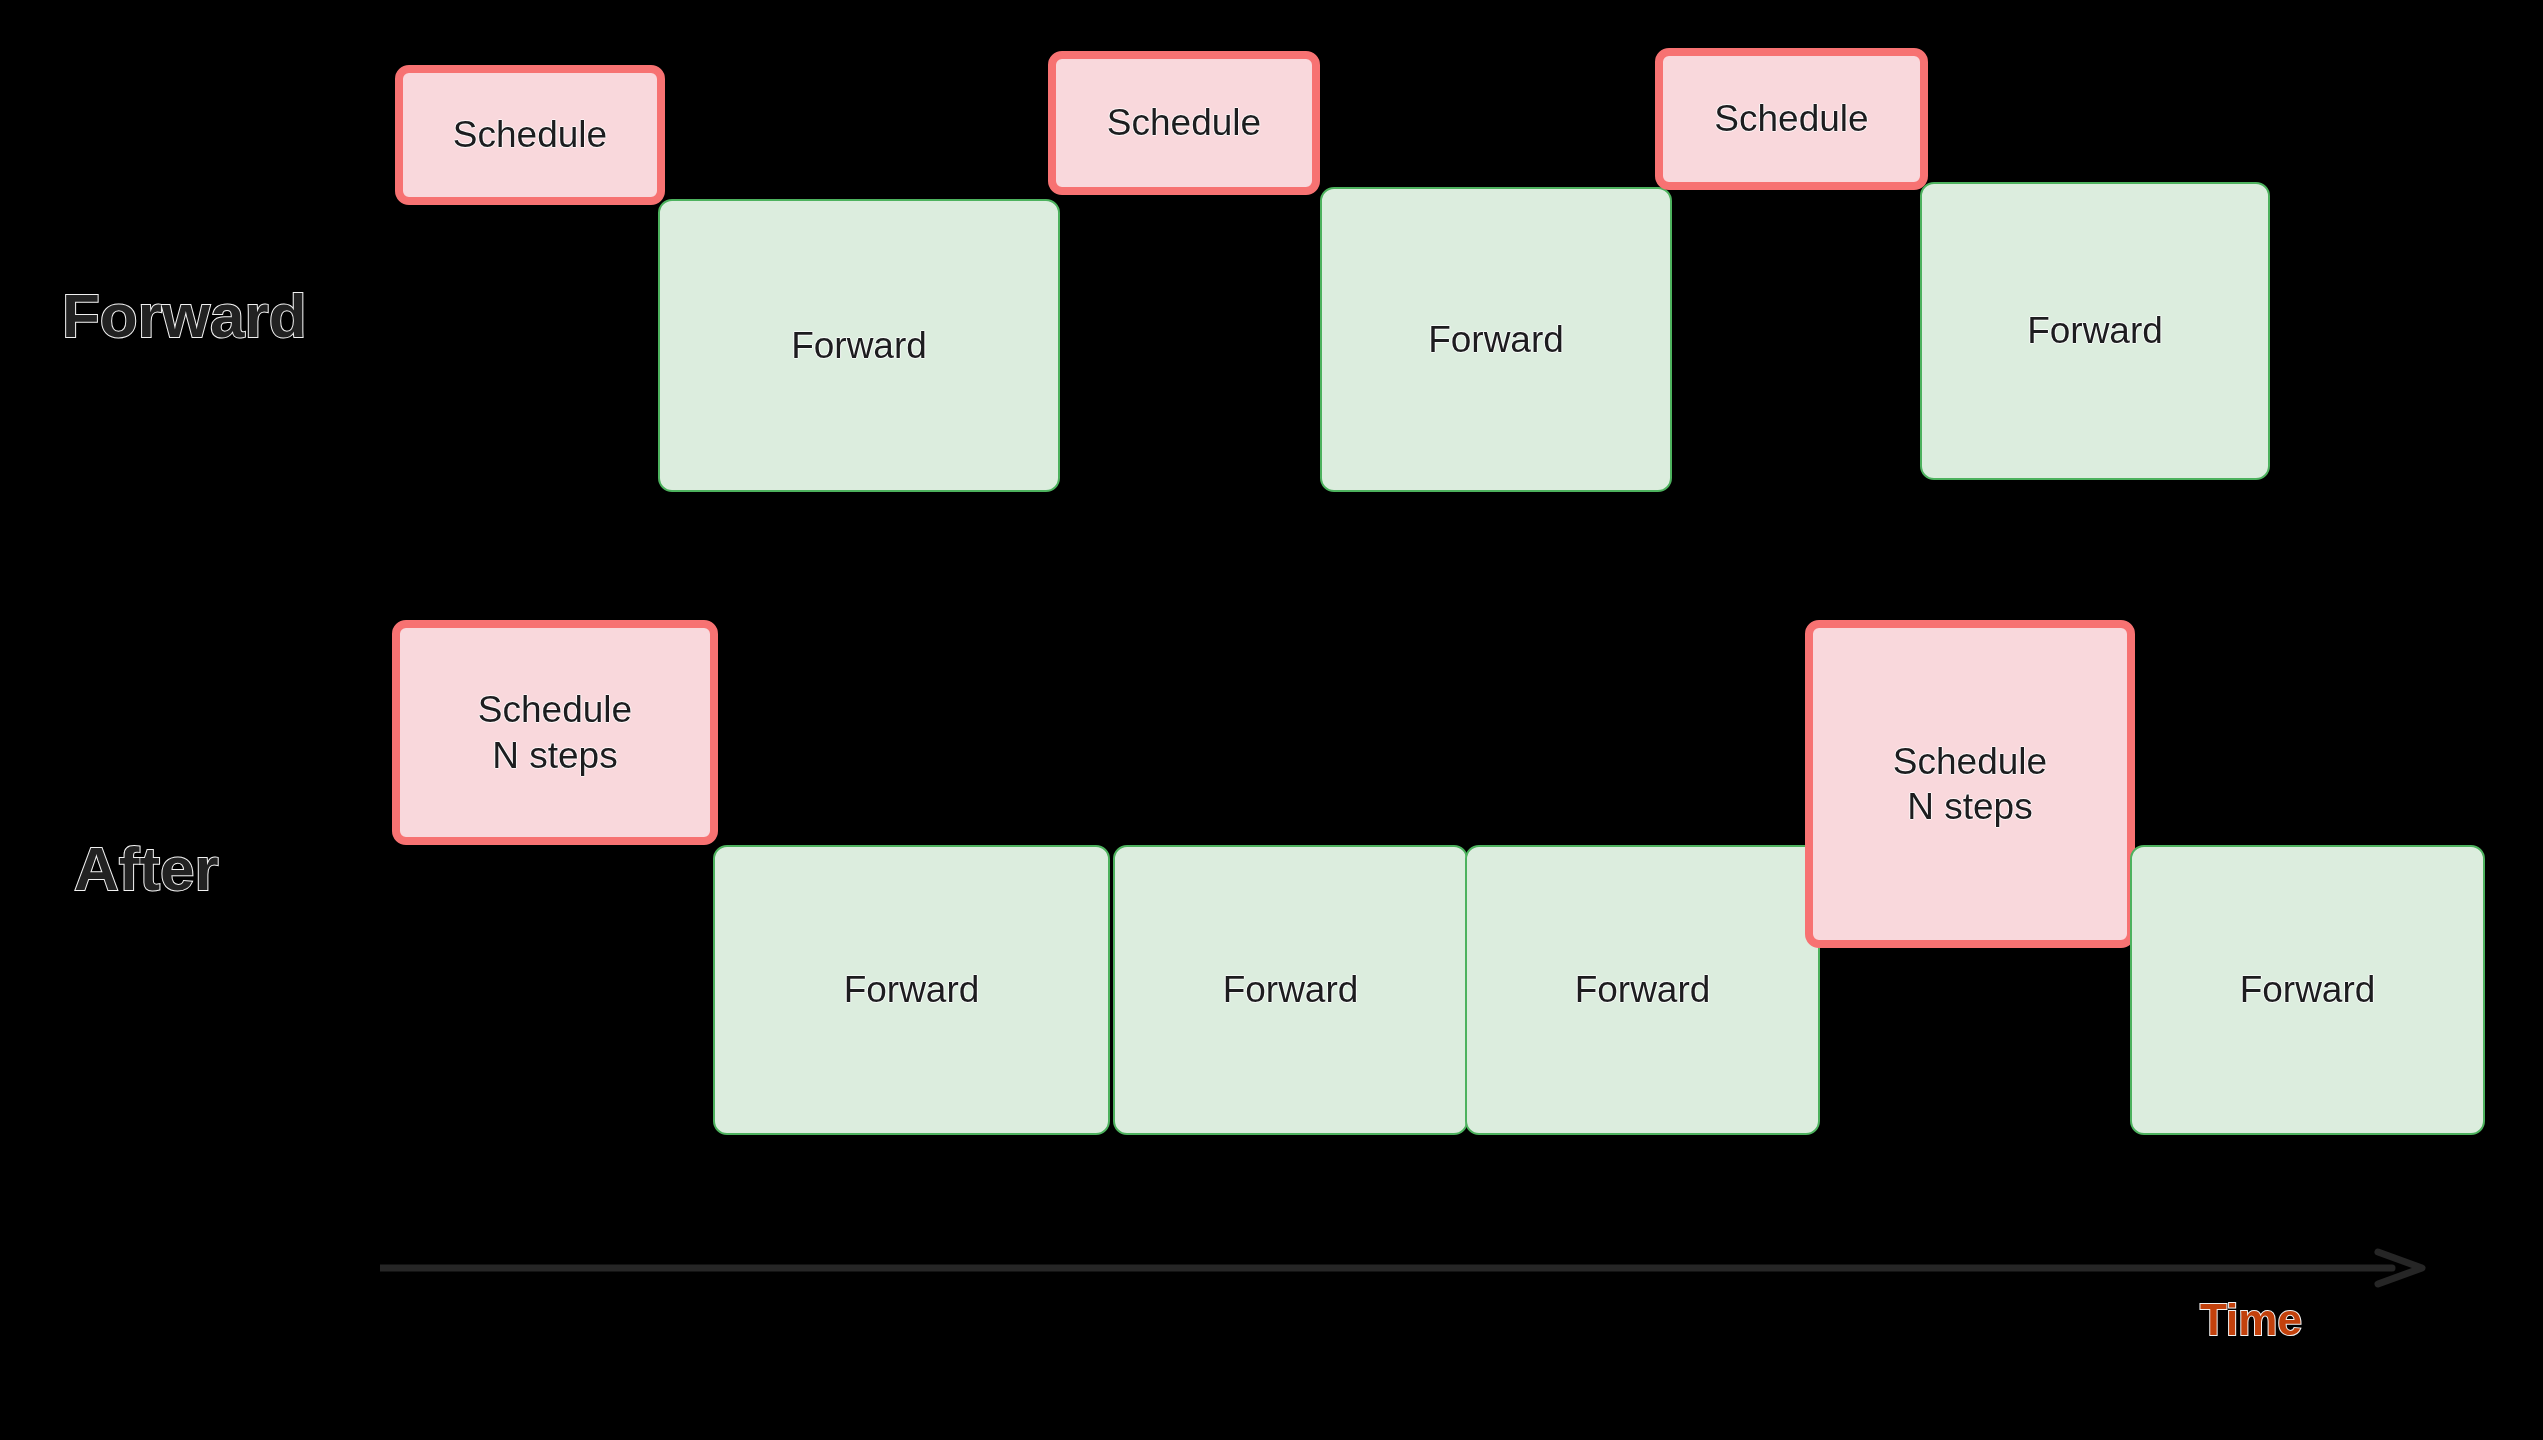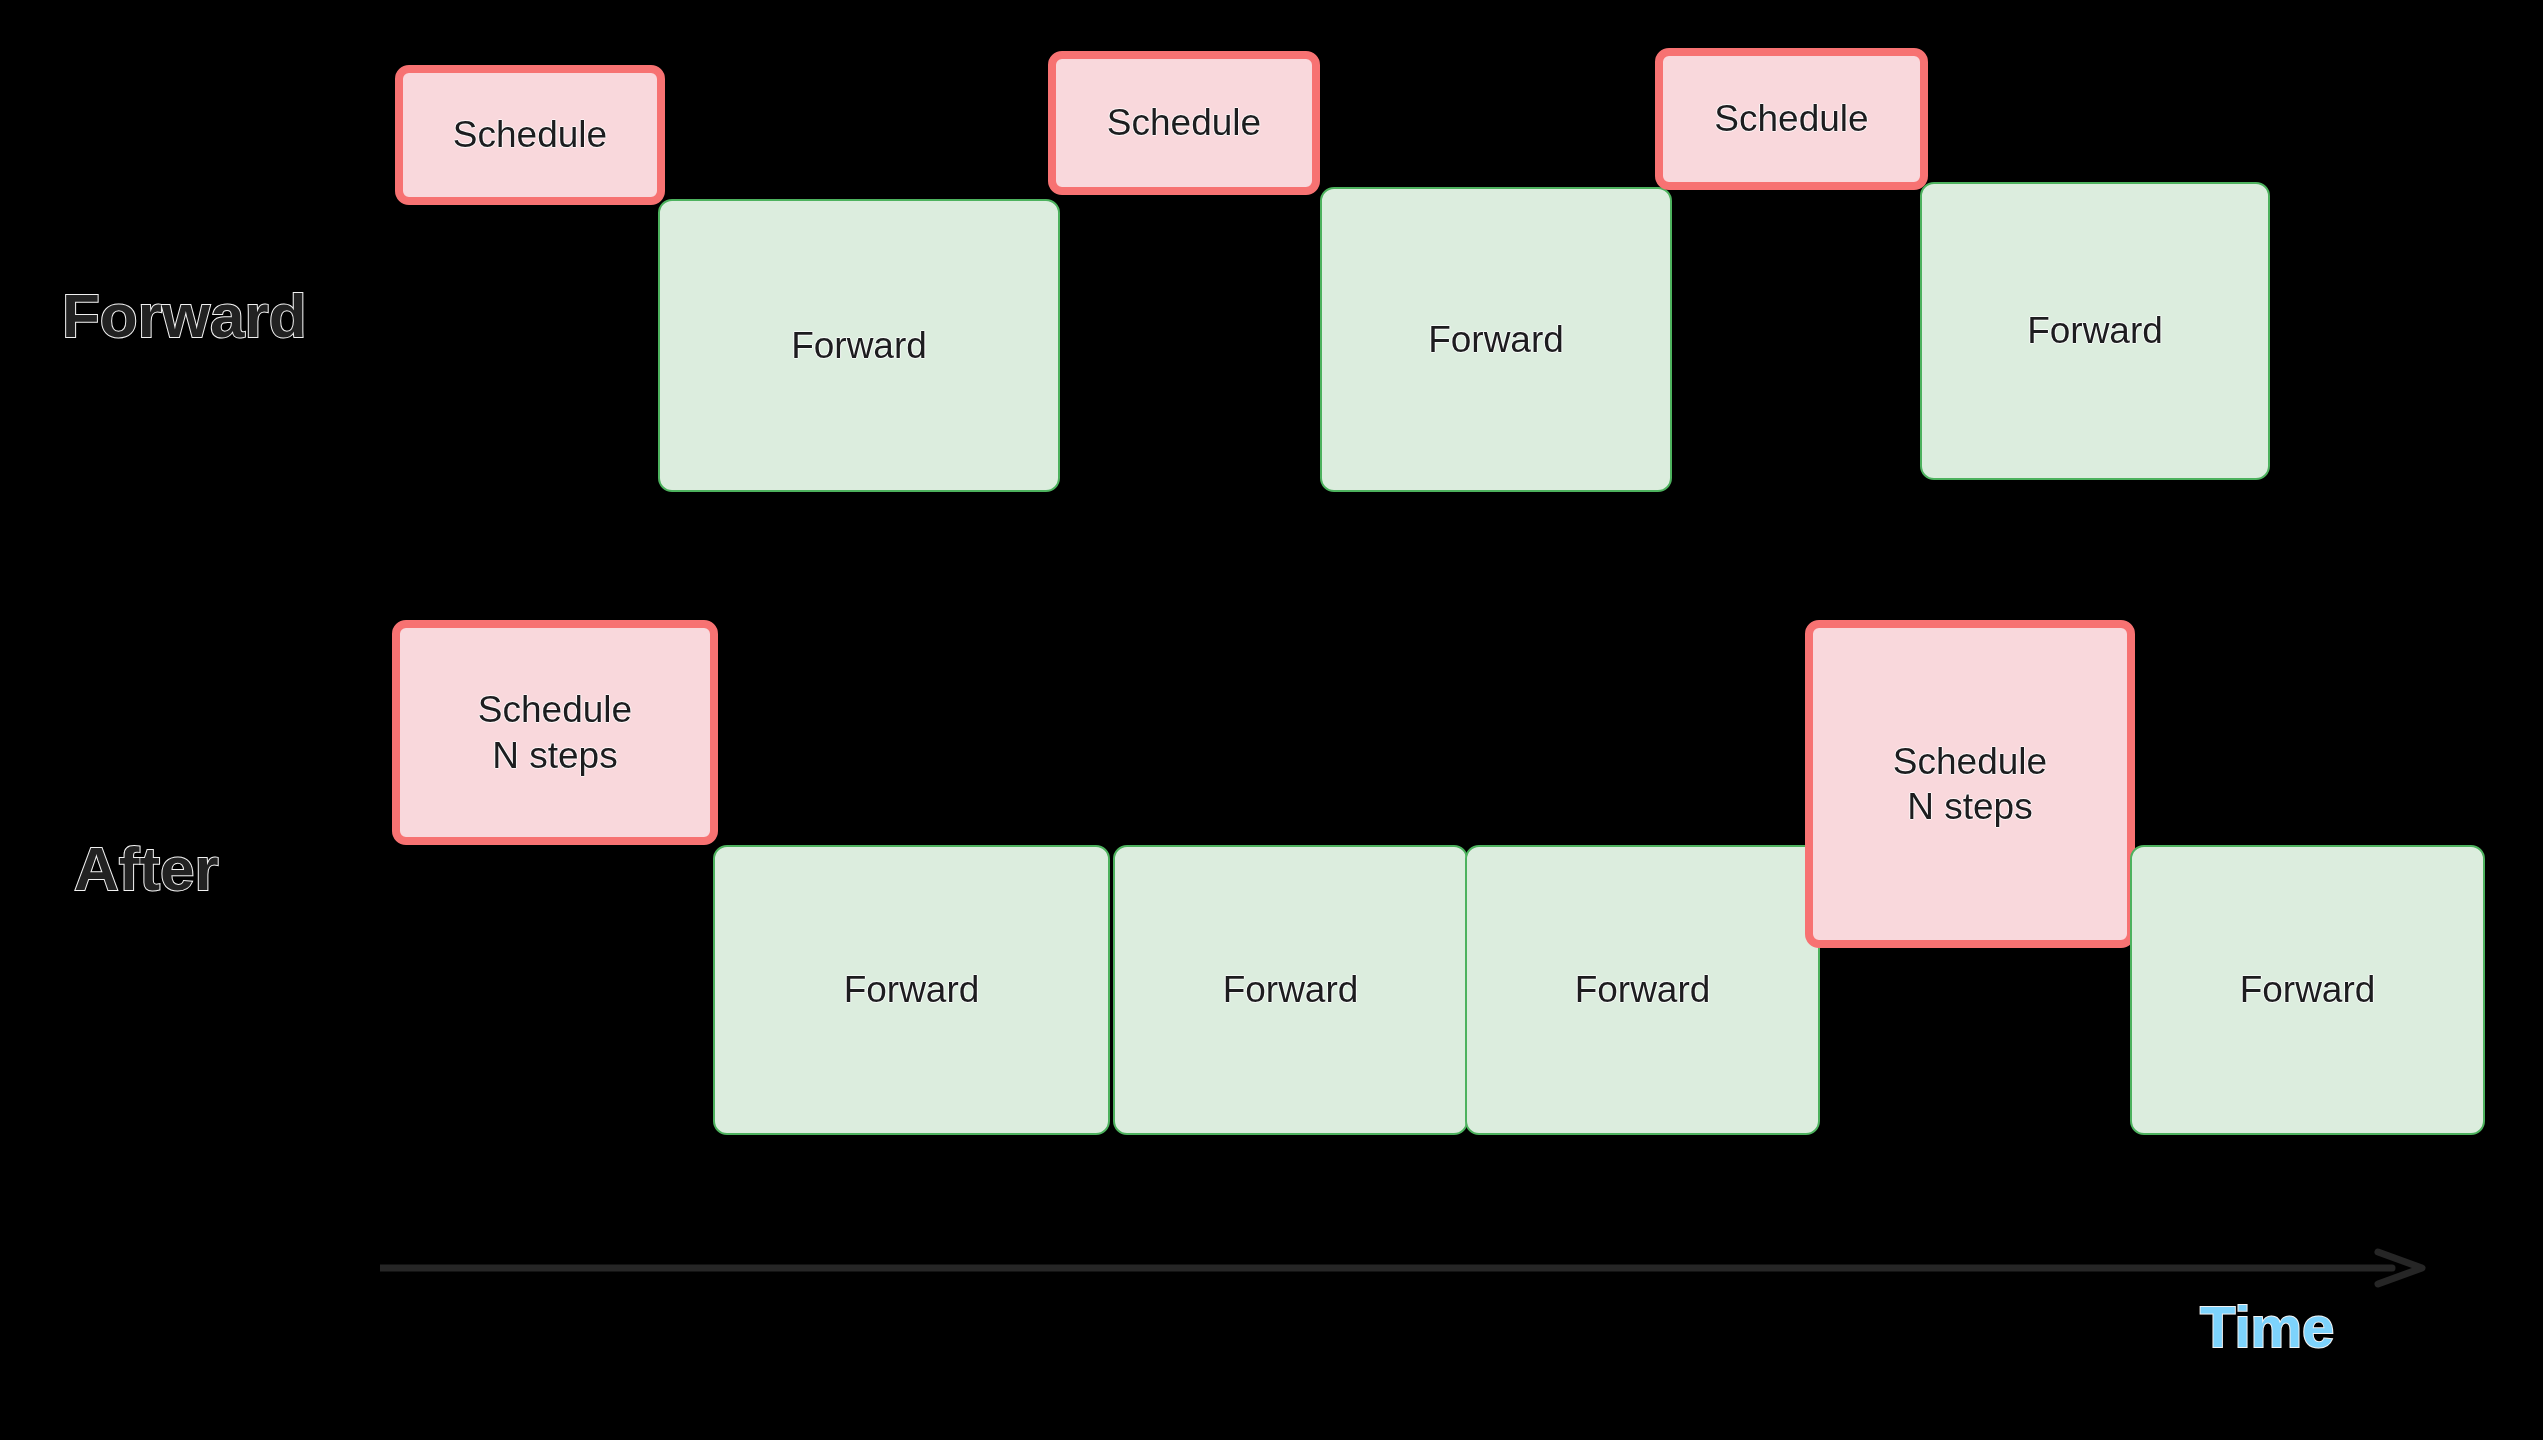--- a/index.html
+++ b/index.html
@@ -66,23 +66,23 @@
     top: 1248px;
     width: 2050px;
     height: 40px;
   }
   #time-axis svg { display: block; }
 
   .time-label {
     position: absolute;
     font-family: "Liberation Sans", sans-serif;
     font-weight: bold;
-    font-size: 58px;
+    font-size: 44px;
     line-height: 1;
-    color: #7dd3fc;
+    color: #c2410c;
     -webkit-text-stroke: 2px #f2f2f2;
     paint-order: stroke fill;
     white-space: nowrap;
   }
 </style>
 </head>
 <body>
 
 <div id="canvas" style="background: rgb(0, 0, 0);">
 

